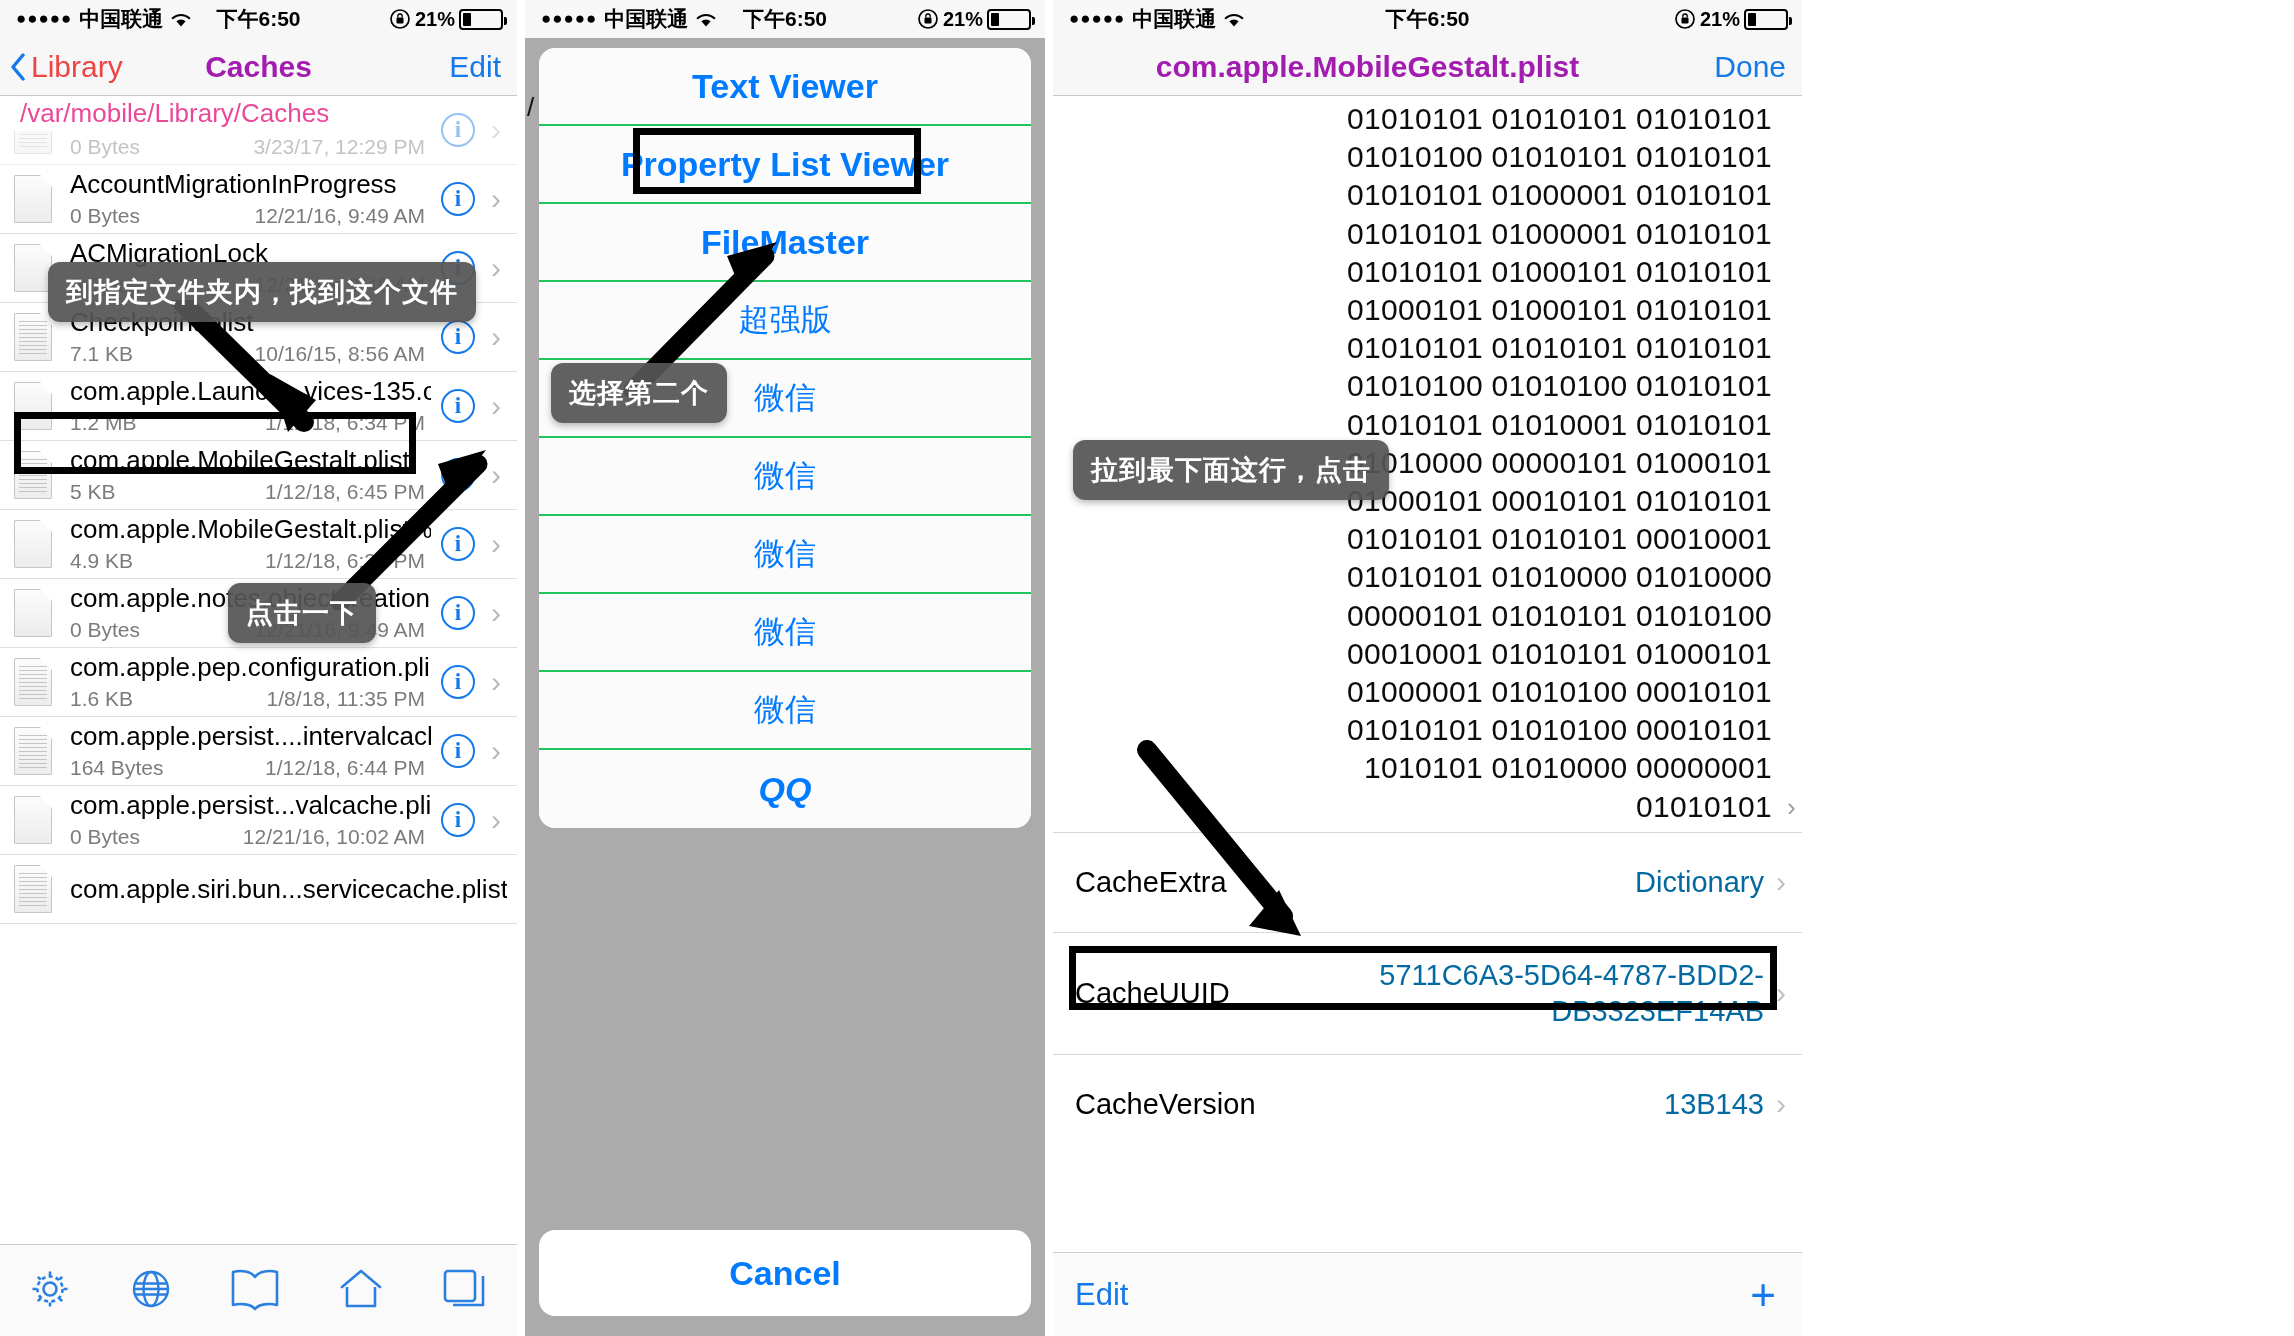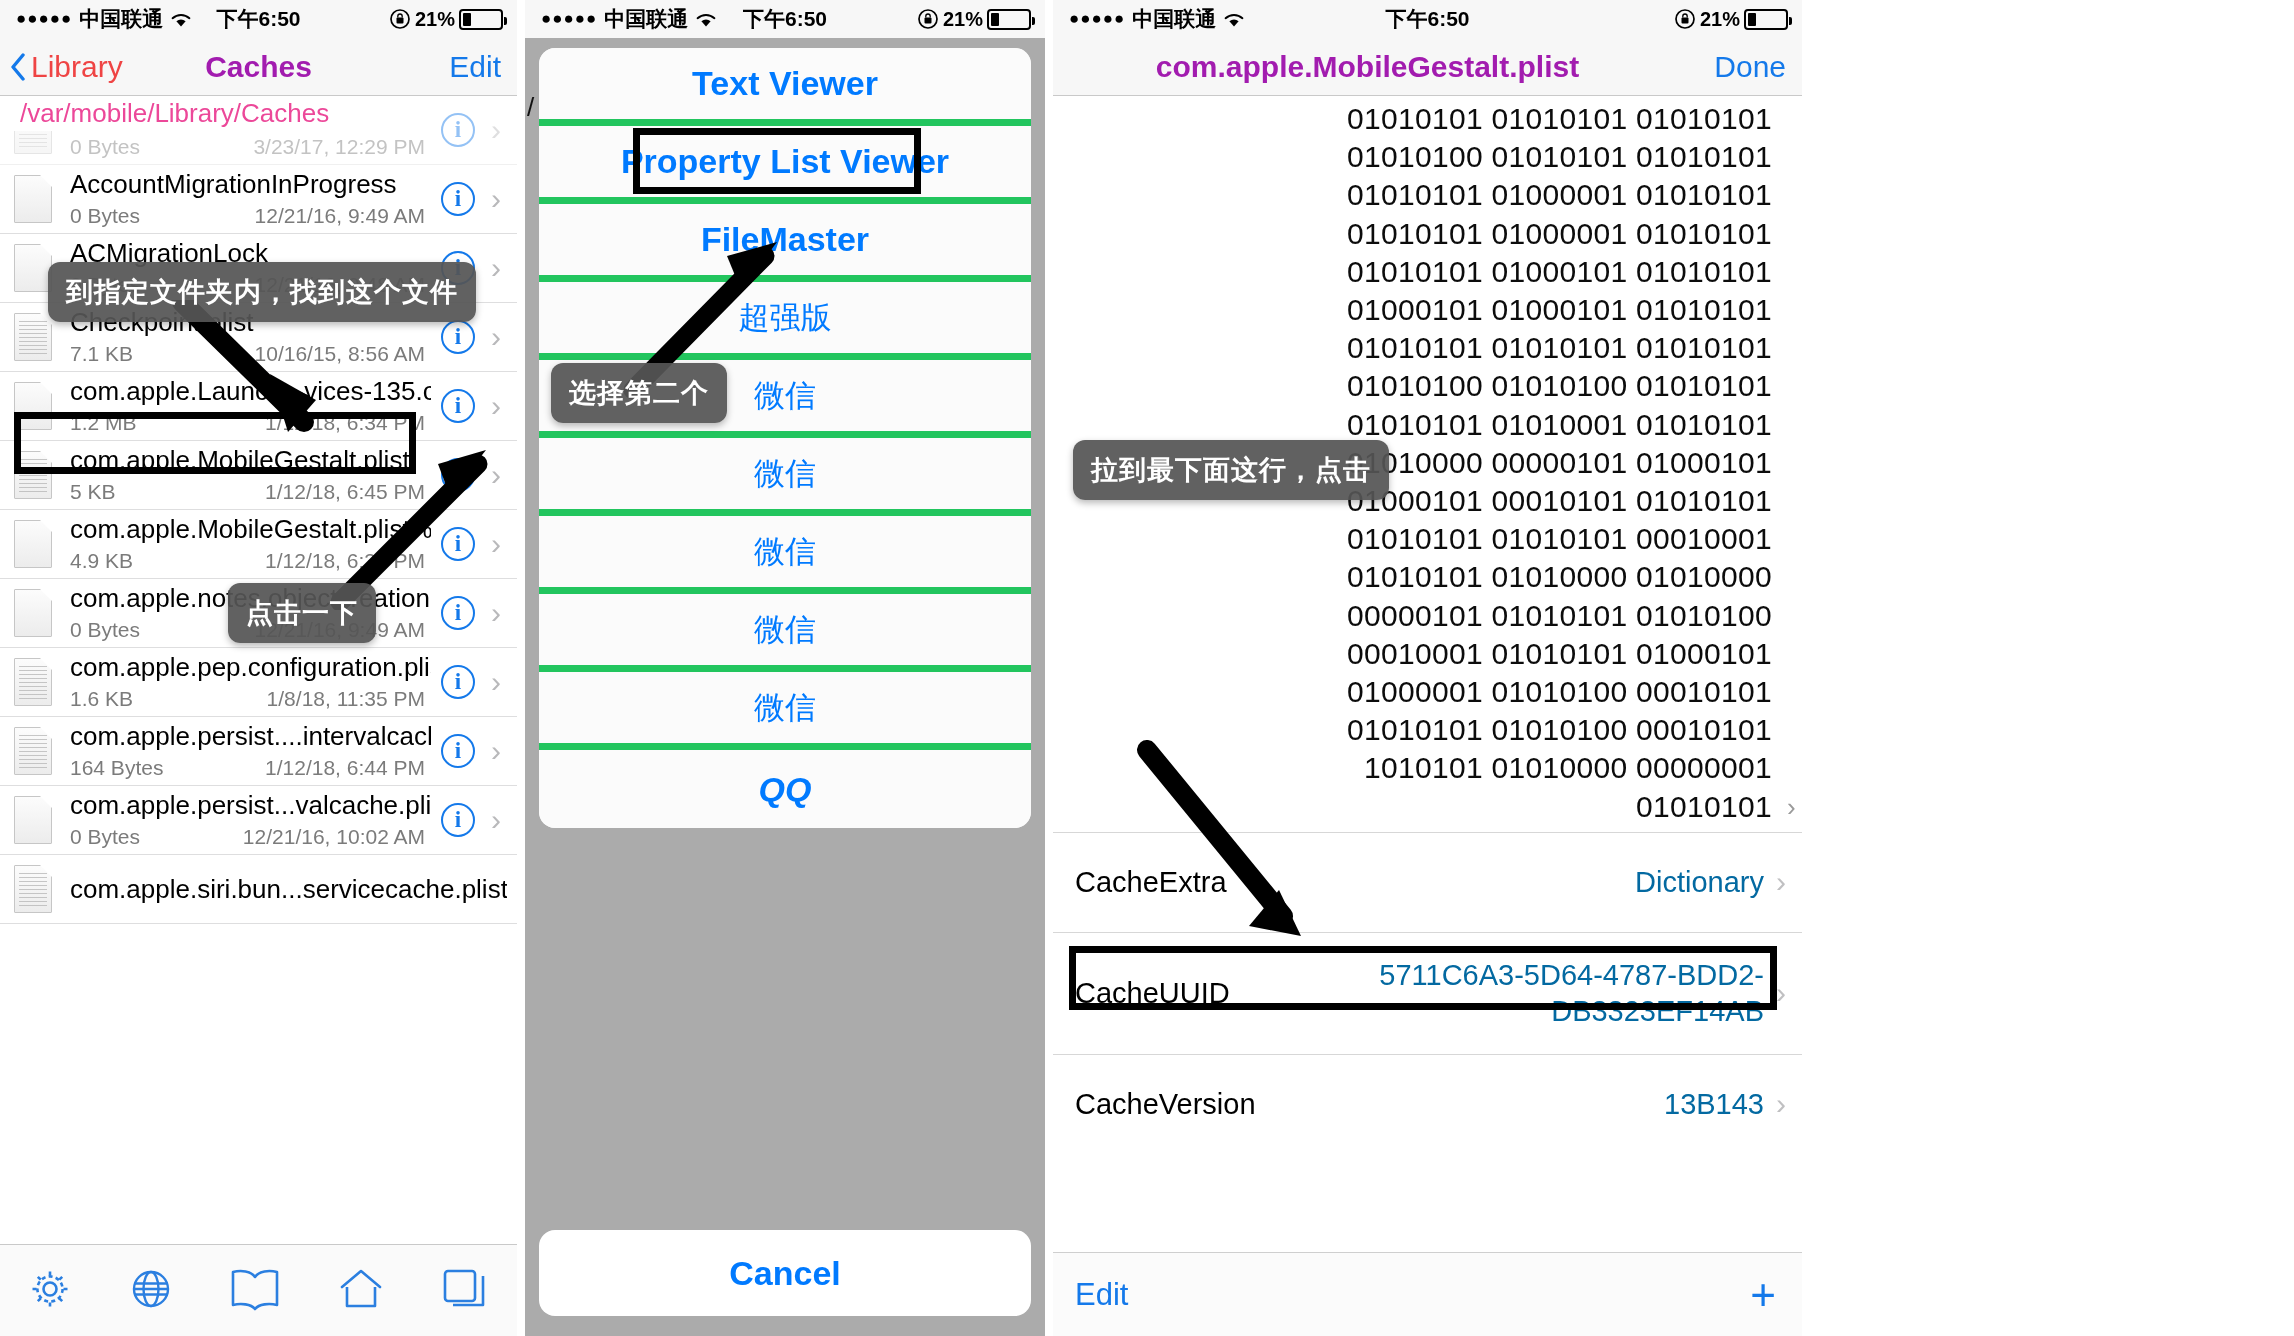--- a/index.html
+++ b/index.html
@@ -140,21 +140,21 @@
 
   
   .dim { position:absolute; inset:0; background: rgba(120,120,120,.62); z-index:10; }
   .sheet {
     position:absolute; left:14px; right:14px; top:48px; z-index: 20;
     background: rgba(249,249,249,.95);
     border-radius: 16px; overflow: hidden;
   }
   .sheet-item {
     height: 78px; display:flex; align-items:center; justify-content:center;
-    font-size: 31px; color:#007aff; border-bottom: 7px solid #22c55e;
+    font-size: 31px; color:#007aff; border-bottom: 2px solid #22c55e;
     background: rgba(252,252,252,.82);
   }
   .sheet-item:last-child { border-bottom: none; font-style: italic; }
   .sheet-item.big { font-size: 34px; font-weight: 600; }
   .cancel {
     position:absolute; left:14px; right:14px; bottom: 20px; z-index: 20;
     height: 86px; background:#fff; border-radius: 16px;
     display:flex; align-items:center; justify-content:center;
     font-size: 34px; font-weight:700; color:#007aff;
   }

